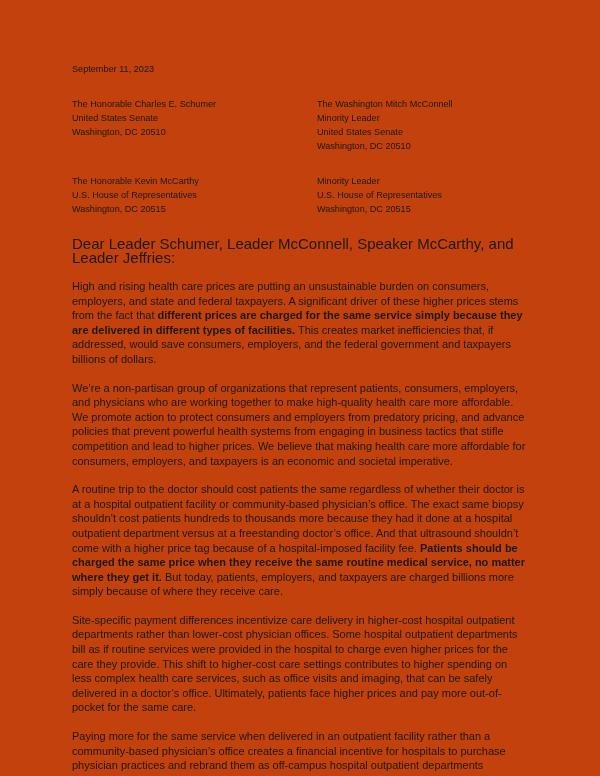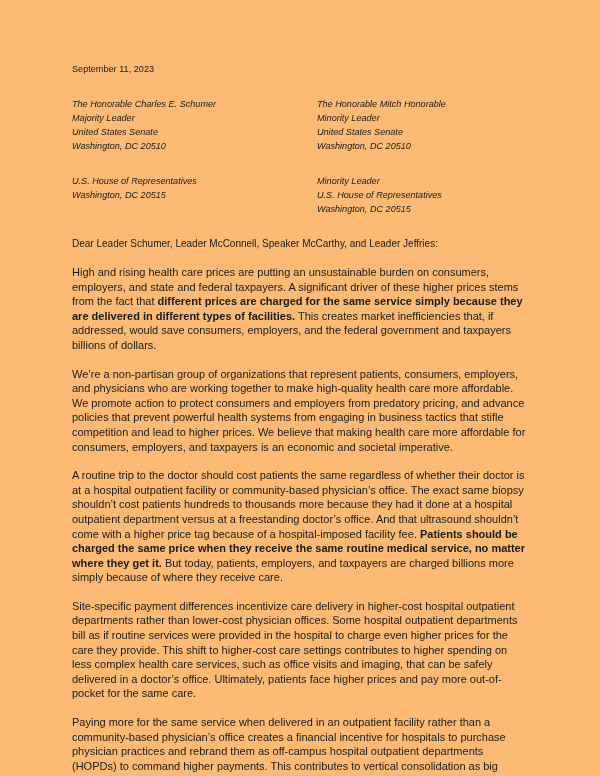--- a/index.html
+++ b/index.html
@@ -9,21 +9,21 @@
     background: #ffffff;
   }
   body {
     font-family: "Liberation Sans", sans-serif;
     color: #1a1a1a;
   }
   .page {
     position: relative;
     width: 600px;
     height: 776px;
-    background: #fdba74;
+    background: #c2410c;
     overflow: hidden;
     box-sizing: border-box;
   }
   .content {
     position: absolute;
     left: 72px;
     top: 62px;
     width: 456px;
   }
   .date {
@@ -33,33 +33,32 @@
     margin: 0 0 21px 0;
   }
   .addr-block {
     display: flex;
     flex-direction: row;
     margin-bottom: 21px;
   }
   .addr-col {
     width: 245px;
     flex: 0 0 245px;
-    font-style: italic;
   }
   .addr-col.right {
     width: 211px;
     flex: 0 0 211px;
   }
   .addr-line {
     font-size: 9.1px;
     line-height: 14px;
     white-space: nowrap;
   }
   .salutation {
-    font-size: 10px;
+    font-size: 15px;
     line-height: 14px;
     margin: 16px 0 14px 0;
   }
   p.para {
     font-size: 11px;
     line-height: 14.6px;
     margin: 0 0 14px 0;
     text-align: left;
   }
   p.para:last-child { margin-bottom: 0; }
@@ -71,34 +70,34 @@
 <body>
 
 <div class="page">
   <div class="content">
 
     <div class="date">September 11, 2023</div>
 
     <div class="addr-block">
       <div class="addr-col">
         <div class="addr-line">The Honorable Charles E. Schumer</div>
-        <div class="addr-line">Majority Leader</div>
         <div class="addr-line">United States Senate</div>
         <div class="addr-line">Washington, DC 20510</div>
       </div>
       <div class="addr-col right">
-        <div class="addr-line">The Honorable Mitch Honorable</div>
+        <div class="addr-line">The Washington Mitch McConnell</div>
         <div class="addr-line">Minority Leader</div>
         <div class="addr-line">United States Senate</div>
         <div class="addr-line">Washington, DC 20510</div>
       </div>
     </div>
 
     <div class="addr-block">
       <div class="addr-col">
+        <div class="addr-line">The Honorable Kevin McCarthy</div>
         <div class="addr-line">U.S. House of Representatives</div>
         <div class="addr-line">Washington, DC 20515</div>
       </div>
       <div class="addr-col right">
         <div class="addr-line">Minority Leader</div>
         <div class="addr-line">U.S. House of Representatives</div>
         <div class="addr-line">Washington, DC 20515</div>
       </div>
     </div>
 

